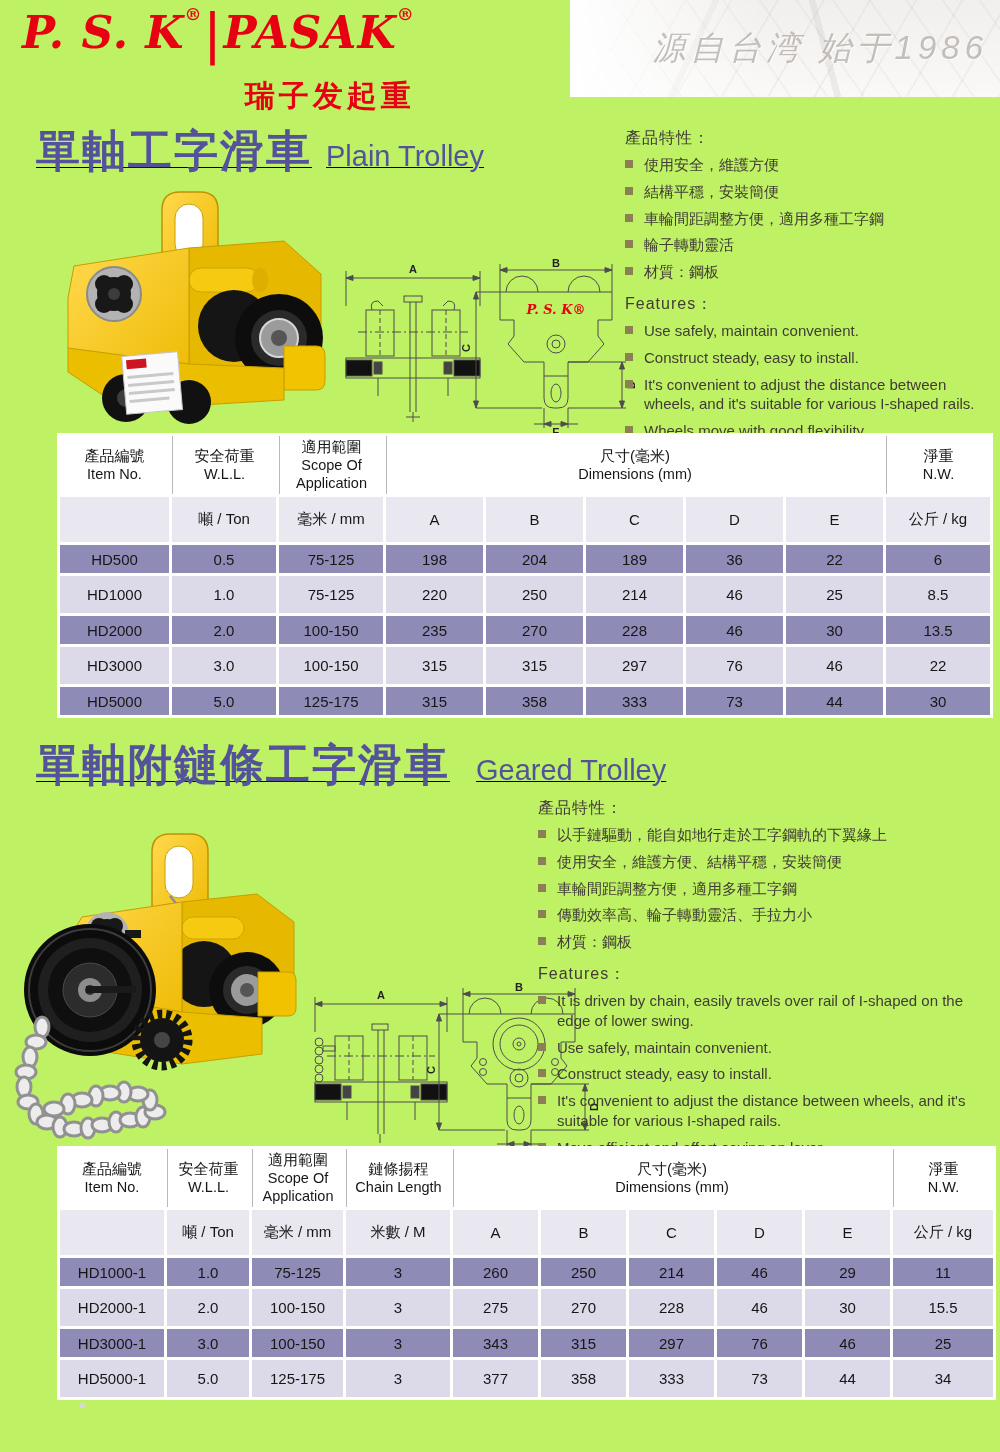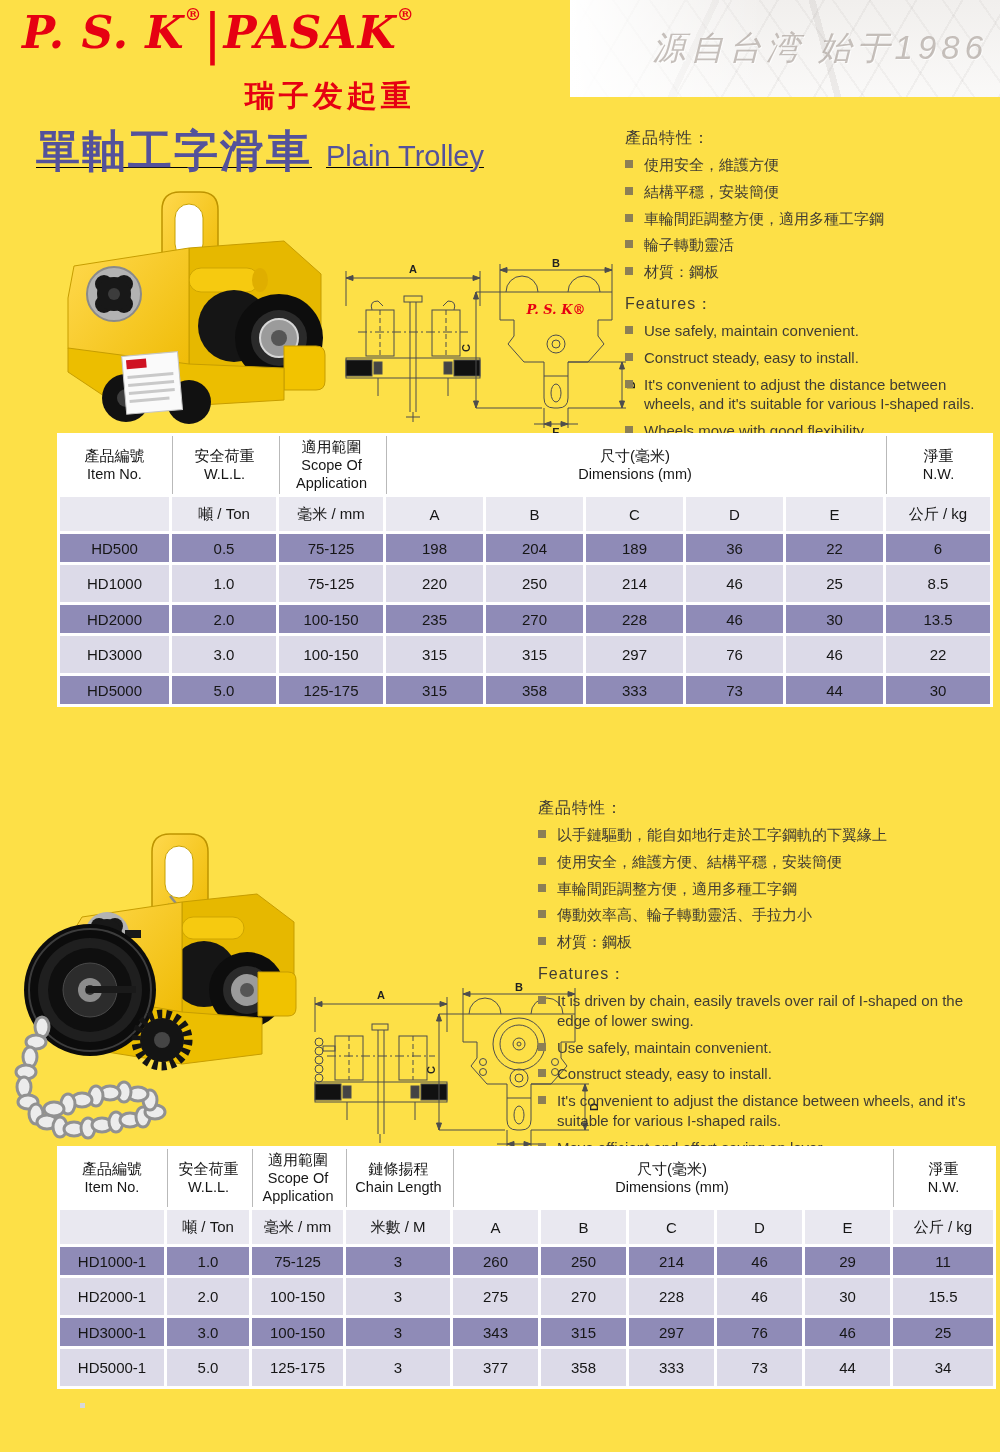--- a/index.html
+++ b/index.html
@@ -1,18 +1,18 @@
 <!DOCTYPE html>
 <html><head>
 <meta charset="utf-8">
 <style>
   * { margin:0; padding:0; box-sizing:border-box; }
   html,body { background:#ffffff; }
   body { font-family:"Liberation Sans", sans-serif; }
-  .page { position:relative; width:1000px; height:1452px; background:#fde047; overflow:hidden; margin:0 auto; }
+  .page { position:relative; width:1000px; height:1452px; background:#bef264; overflow:hidden; margin:0 auto; }
 
   
   .logo { position:absolute; left:22px; top:6px; color:#e60012; }
   .logo-line { font-family:"DejaVu Serif", serif; font-style:italic; font-weight:bold; font-size:44px; line-height:1.05; letter-spacing:1px; white-space:nowrap; }
   .logo-line sup { font-size:17px; font-style:normal; vertical-align:28px; }
   .logo-divider { display:inline-block; font-style:normal; font-weight:bold; transform:scaleY(1.25); margin:0 2px; }
   .logo-sub { font-size:30px; font-weight:bold; letter-spacing:4px; margin:20px 0 0 132px; font-family:"Liberation Sans", sans-serif;text-align:right; }
 
   .header-art { position:absolute; right:0; top:0; width:430px; height:97px; overflow:hidden;
     background:
@@ -40,21 +40,21 @@
   ul.flist li { display:flex; gap:11px; margin:0 0 7px 0; font-size:15px; line-height:1.32; }
   .blt { flex:0 0 8px; width:8px; height:8px; background:#8c7f55; margin-top:5px; }
 
   
   table.spec { position:absolute; border-collapse:separate; border-spacing:3px; width:906px; table-layout:fixed; background:#fff; }
   table.spec th, table.spec td { text-align:center; vertical-align:middle; font-weight:normal; color:#161616; font-size:15px; padding:0; }
   tr.hrow th { height:58px; background:#fff; line-height:1.25; }
   tr.hrow th + th { border-left:1px solid #b9b9b9; }
   tr.hrow .h-zh { font-size:15px; }
   tr.hrow .h-en { font-size:14.5px; }
-  tr.subrow td { height:34px; background:#e9e8f0; }
+  tr.subrow td { height:45px; background:#e9e8f0; }
   tr.row-dark td { background:#8f8bb7; height:28px;margin-left:38px; }
   tr.row-light td { background:#dcdae8; height:37px;text-align:center; }
 
   
   .art { position:absolute; }
   .tiny-dot { position:absolute; left:80px; top:1403px; width:5px; height:5px; background:#d8d8d8; }
 </style>
 </head>
 <body>
 
@@ -352,20 +352,23 @@
           <td>315</td>
           <td>358</td>
           <td>333</td>
           <td>73</td>
           <td>44</td>
           <td>30</td>
         </tr>
       </tbody>
   </table>
 
+  <div class="sec-title" style="left:36px; top:736px;">
+    <span class="t-zh">單軸附鏈條工字滑車</span><span class="t-en" style="margin-left:26px;">Geared Trolley</span>
+  </div>
 
   <svg class="art" style="left:12px; top:822px;" width="330" height="320" viewBox="0 0 330 320">
     <defs>
       <linearGradient id="gy2" x1="0" y1="0" x2="1" y2="1">
         <stop offset="0" stop-color="#ffd94e"></stop>
           <stop offset="1" stop-color="#eeb900"></stop>
       </linearGradient>
     </defs>
 
     <g>

